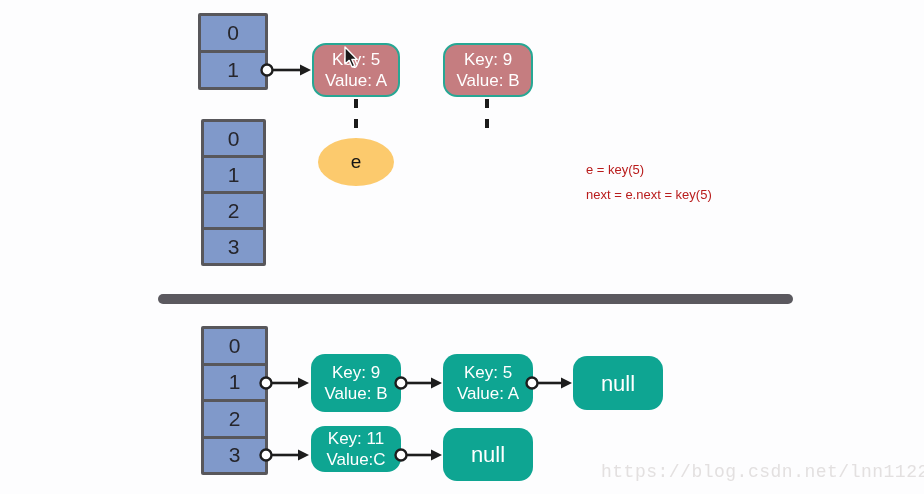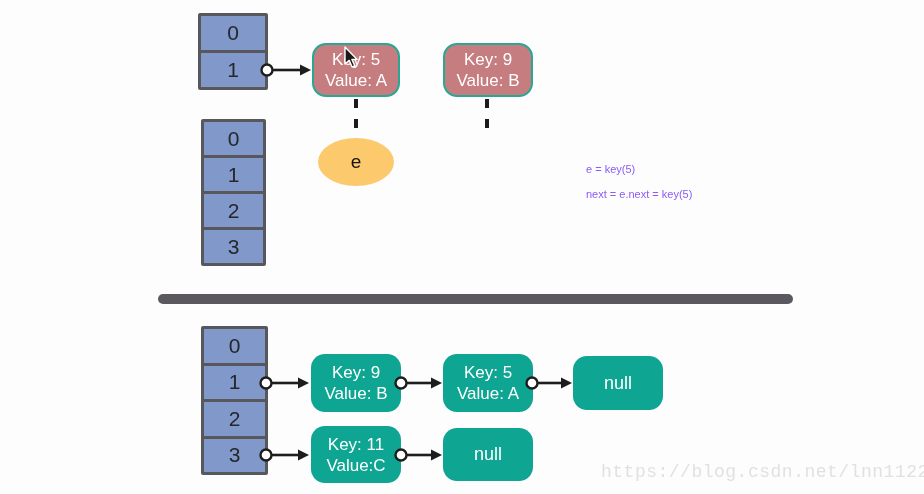--- a/index.html
+++ b/index.html
@@ -10,29 +10,29 @@
   .array{position:absolute; background:#58575b; padding:3px; display:flex; flex-direction:column; gap:3px; box-sizing:border-box; border-radius:2px;}
   .cell{flex:1; background:#8099ca; display:flex; align-items:center; justify-content:center;
         font-size:21px; color:#26262c; user-select:none;}
 
   
   .node{position:absolute; box-sizing:border-box; border-radius:14px; color:#ffffff;
         display:flex; flex-direction:column; align-items:center; justify-content:center;
         font-size:17px; line-height:21px; text-align:center;}
   .node.pink{background:#c57d80; border:2px solid #27a794;}
   .node.teal{background:#0ea592;}
-  .node .single{font-size:18px;}
+  .node .single{font-size:22px;}
 
   
   .ellipse{position:absolute; background:#fcca6d; border-radius:50%;
            display:flex; align-items:center; justify-content:center;
            color:#141414; font-size:19px;}
 
   
-  .code{position:absolute; color:#8b5cf6; font-size:11px; line-height:25px; white-space:nowrap;}
+  .code{position:absolute; color:#b91c1c; font-size:13px; line-height:25px; white-space:nowrap;}
 
   
   .divider{position:absolute; background:#5b595f; border-radius:5px;}
 
   
   .watermark{position:absolute; color:#e3e0e0; font-family:"Liberation Mono", monospace;
              font-size:18px; letter-spacing:0.5px; white-space:nowrap;}
 
   .overlay{position:absolute; left:0; top:0; pointer-events:none;}
 </style>
@@ -85,21 +85,21 @@
     <span>Value: B</span>
   </div>
   <div class="node teal" style="left:443px; top:354px; width:90px; height:58px;">
     <span>Key: 5</span>
     <span>Value: A</span>
   </div>
   <div class="node teal" style="left:573px; top:356px; width:90px; height:54px;">
     <span class="single">null</span>
   </div>
 
-  <div class="node teal" style="left:311px; top:426px; width:90px; height:57px;">
+  <div class="node teal" style="left:311px; top:426px; width:90px; height:46px;">
     <span>Key: 11</span>
     <span>Value:C</span>
   </div>
   <div class="node teal" style="left:443px; top:428px; width:90px; height:53px;">
     <span class="single">null</span>
   </div>
 
   <div class="watermark" style="left:601px; top:462px;">https://blog.csdn.net/lnn112233</div>
 
   <svg class="overlay" width="924" height="494" viewBox="0 0 924 494">

